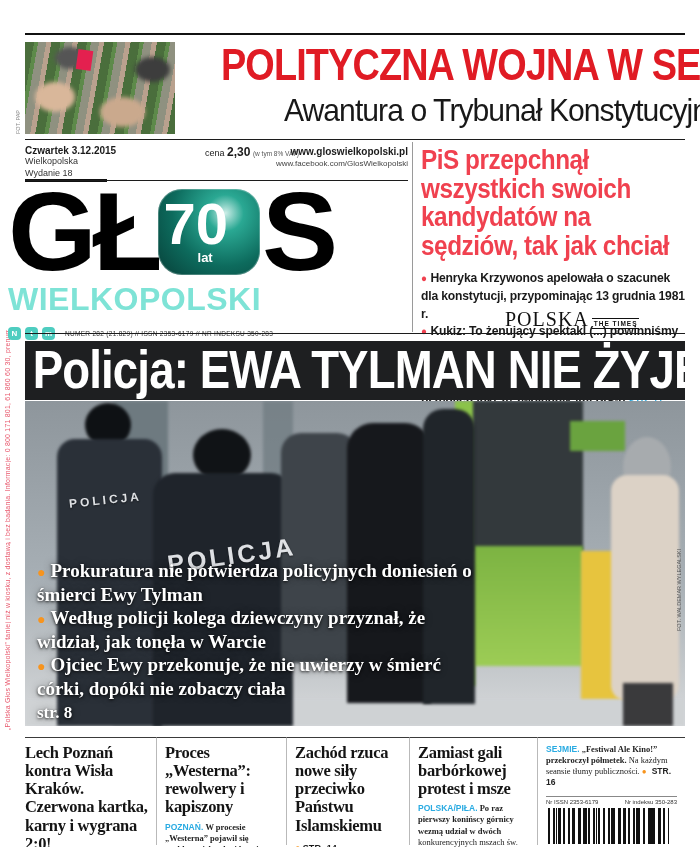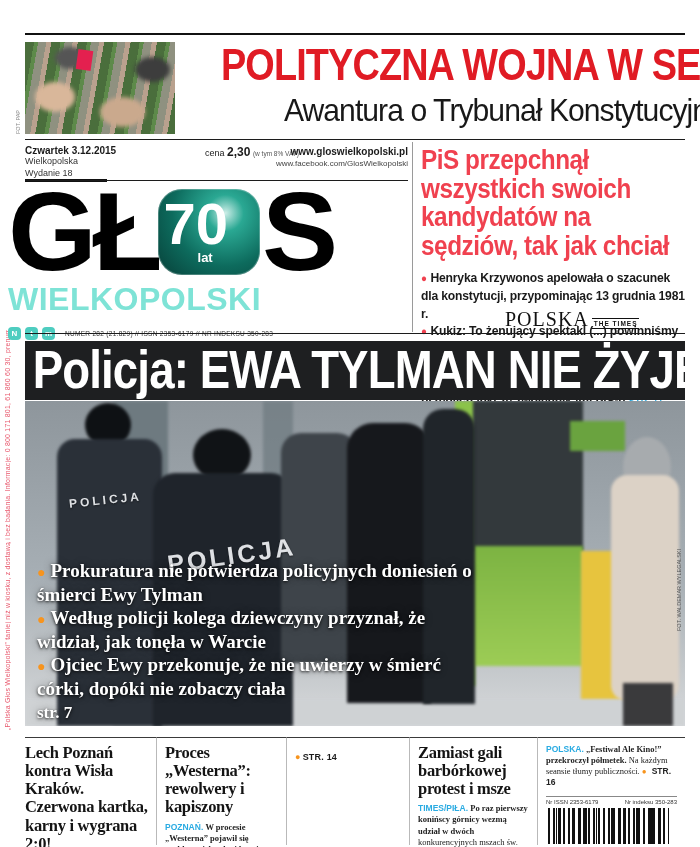--- a/index.html
+++ b/index.html
@@ -223,54 +223,55 @@
     <div class="sc" style="left:586px;top:74px;width:68px;height:226px;border-radius:16px;background:#dcd2c6;"></div>
     <div class="sc" style="left:598px;top:282px;width:50px;height:43px;background:#3a3a3c;"></div>
 
     <div class="jacket-text" style="left:44px;top:92px;font-size:12px;transform:rotate(-6deg);">POLICJA</div>
     <div class="jacket-text" style="left:142px;top:140px;font-size:25px;transform:rotate(-8deg);">POLICJA</div>
 
     <div id="overlay">
       <div><span class="odot">●</span><span>Prokuratura nie potwierdza policyjnych doniesień o śmierci Ewy Tylman</span></div>
       <div><span class="odot">●</span><span>Według policji kolega dziewczyny przyznał, że widział, jak tonęła w Warcie</span></div>
       <div><span class="odot">●</span><span>Ojciec Ewy przekonuje, że nie uwierzy w śmierć córki, dopóki nie zobaczy ciała</span></div>
-      <div class="pref">str. 7</div>
+      <div class="pref">str. 8</div>
     </div>
     <div class="abs vert-credit" id="photo-credit">FOT. WALDEMAR WYLEGALSKI</div>
   </div>
 
   <div class="abs" id="teasers">
     <div class="tcol" style="width:131px;">
       <div class="t-head">Lech Poznań kontra Wisła Kraków. Czerwona kartka, karny i wygrana 2:0!</div>
 
     </div>
     <div class="tcol" style="width:130px;">
       <div class="t-head">Proces „Westerna”: rewolwery i kapiszony</div>
       <div class="t-body">
         <span class="t-kicker">POZNAŃ.</span>
         <b>W procesie „Westerna” pojawił się problem nielegalnej broni.</b>
         
         
       </div>
     </div>
     <div class="tcol" style="width:123px;">
+      <div class="t-head">Zachód rzuca nowe siły przeciwko Państwu Islamskiemu</div>
       <div class="t-ref"><span class="odot">●</span><span>STR. 14</span></div>
     </div>
     <div class="tcol" style="width:128px;">
       <div class="t-head">Zamiast gali barbórkowej protest i msze</div>
       <div class="t-body">
-        <span class="t-kicker">TIMES/PIŁA.</span>
+        <span class="t-kicker">POLSKA/PIŁA.</span>
         <b>Po raz pierwszy konińscy górnicy wezmą udział w dwóch</b>
         <span>konkurencyjnych mszach św. Nie będzie śniadania... W Pile po mszy św. przemarsz galowy pod pomnik.</span>
         
       </div>
     </div>
     <div class="tcol" style="width:148px;">
       <div class="t-body" style="margin-top:0;">
-        <span class="t-kicker">POLSKA.</span>
+        <span class="t-kicker">SEJMIE.</span>
         <b>„Festiwal Ale Kino!” przekroczył półmetek.</b>
         <span>Na każdym seansie tłumy publiczności.</span>
         <span class="odot" style="font-size:8px;">●</span><span class="t-ref-inline">STR. 16</span>
       </div>
       <div id="barcode-box">
         <div id="barcode-meta">
           <span>Nr ISSN 2353-6179</span>
           <span>Nr indeksu 350-283</span>
         </div>
         <div id="barcode"></div>

